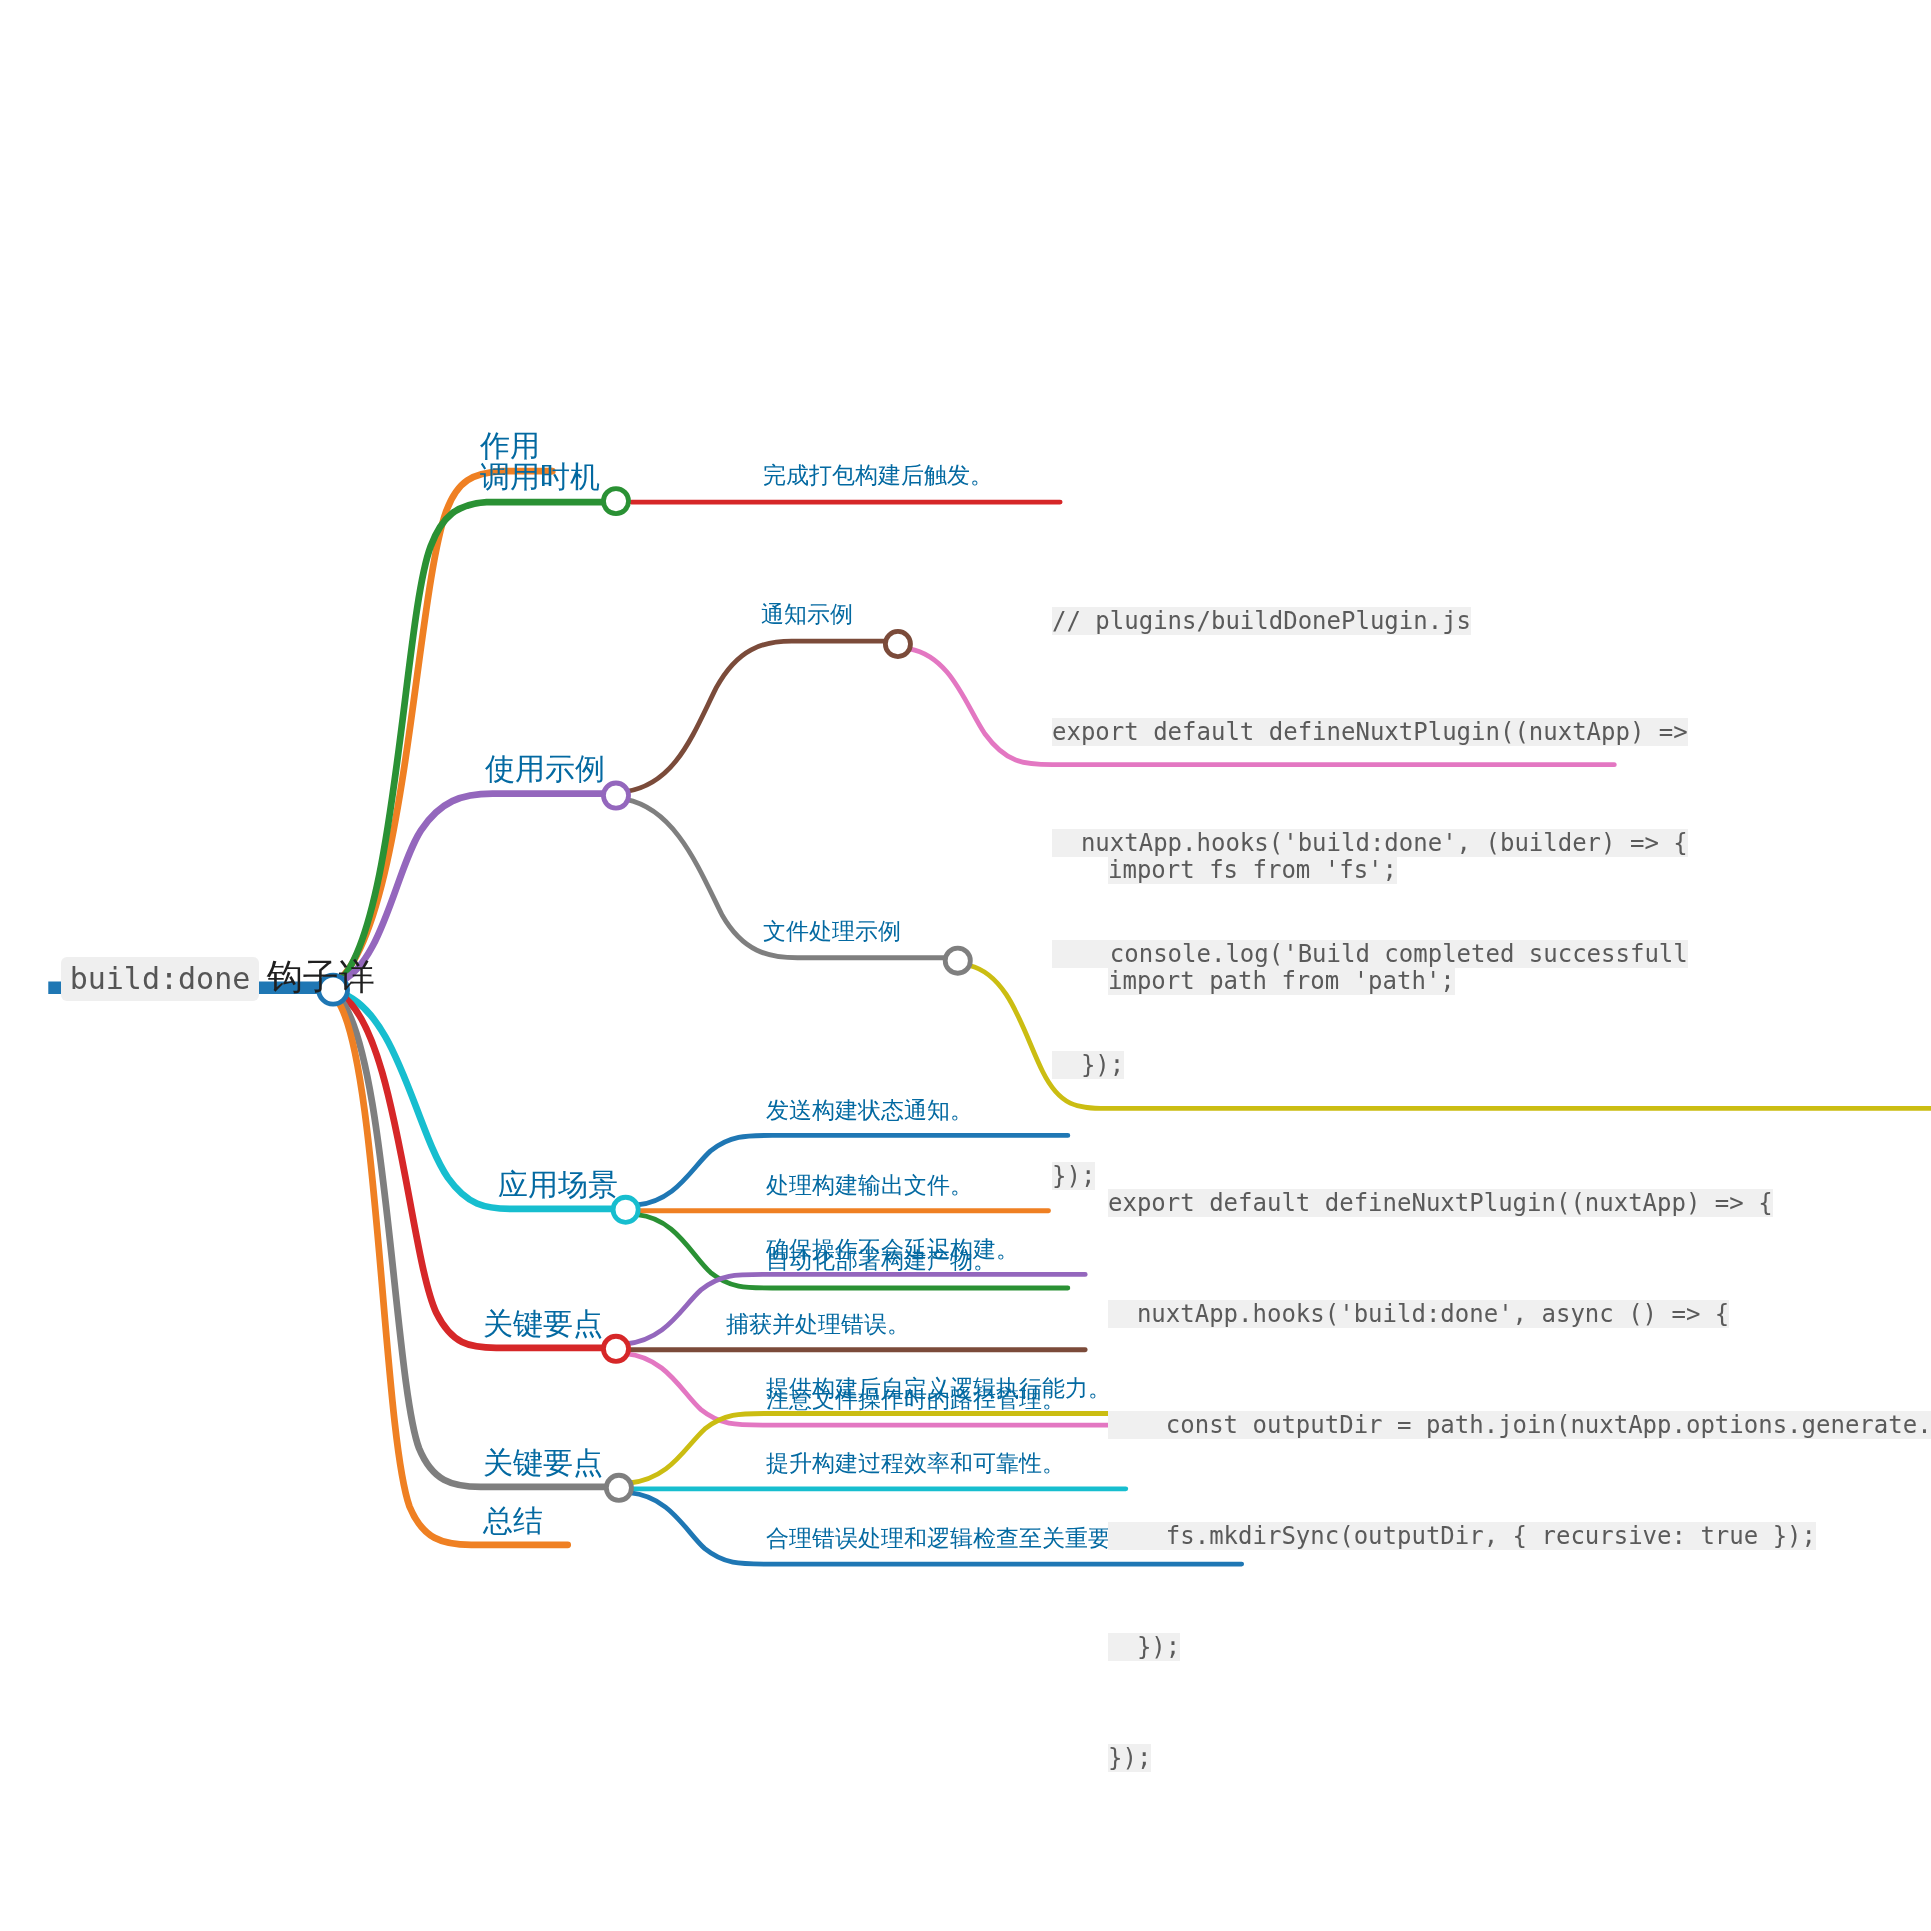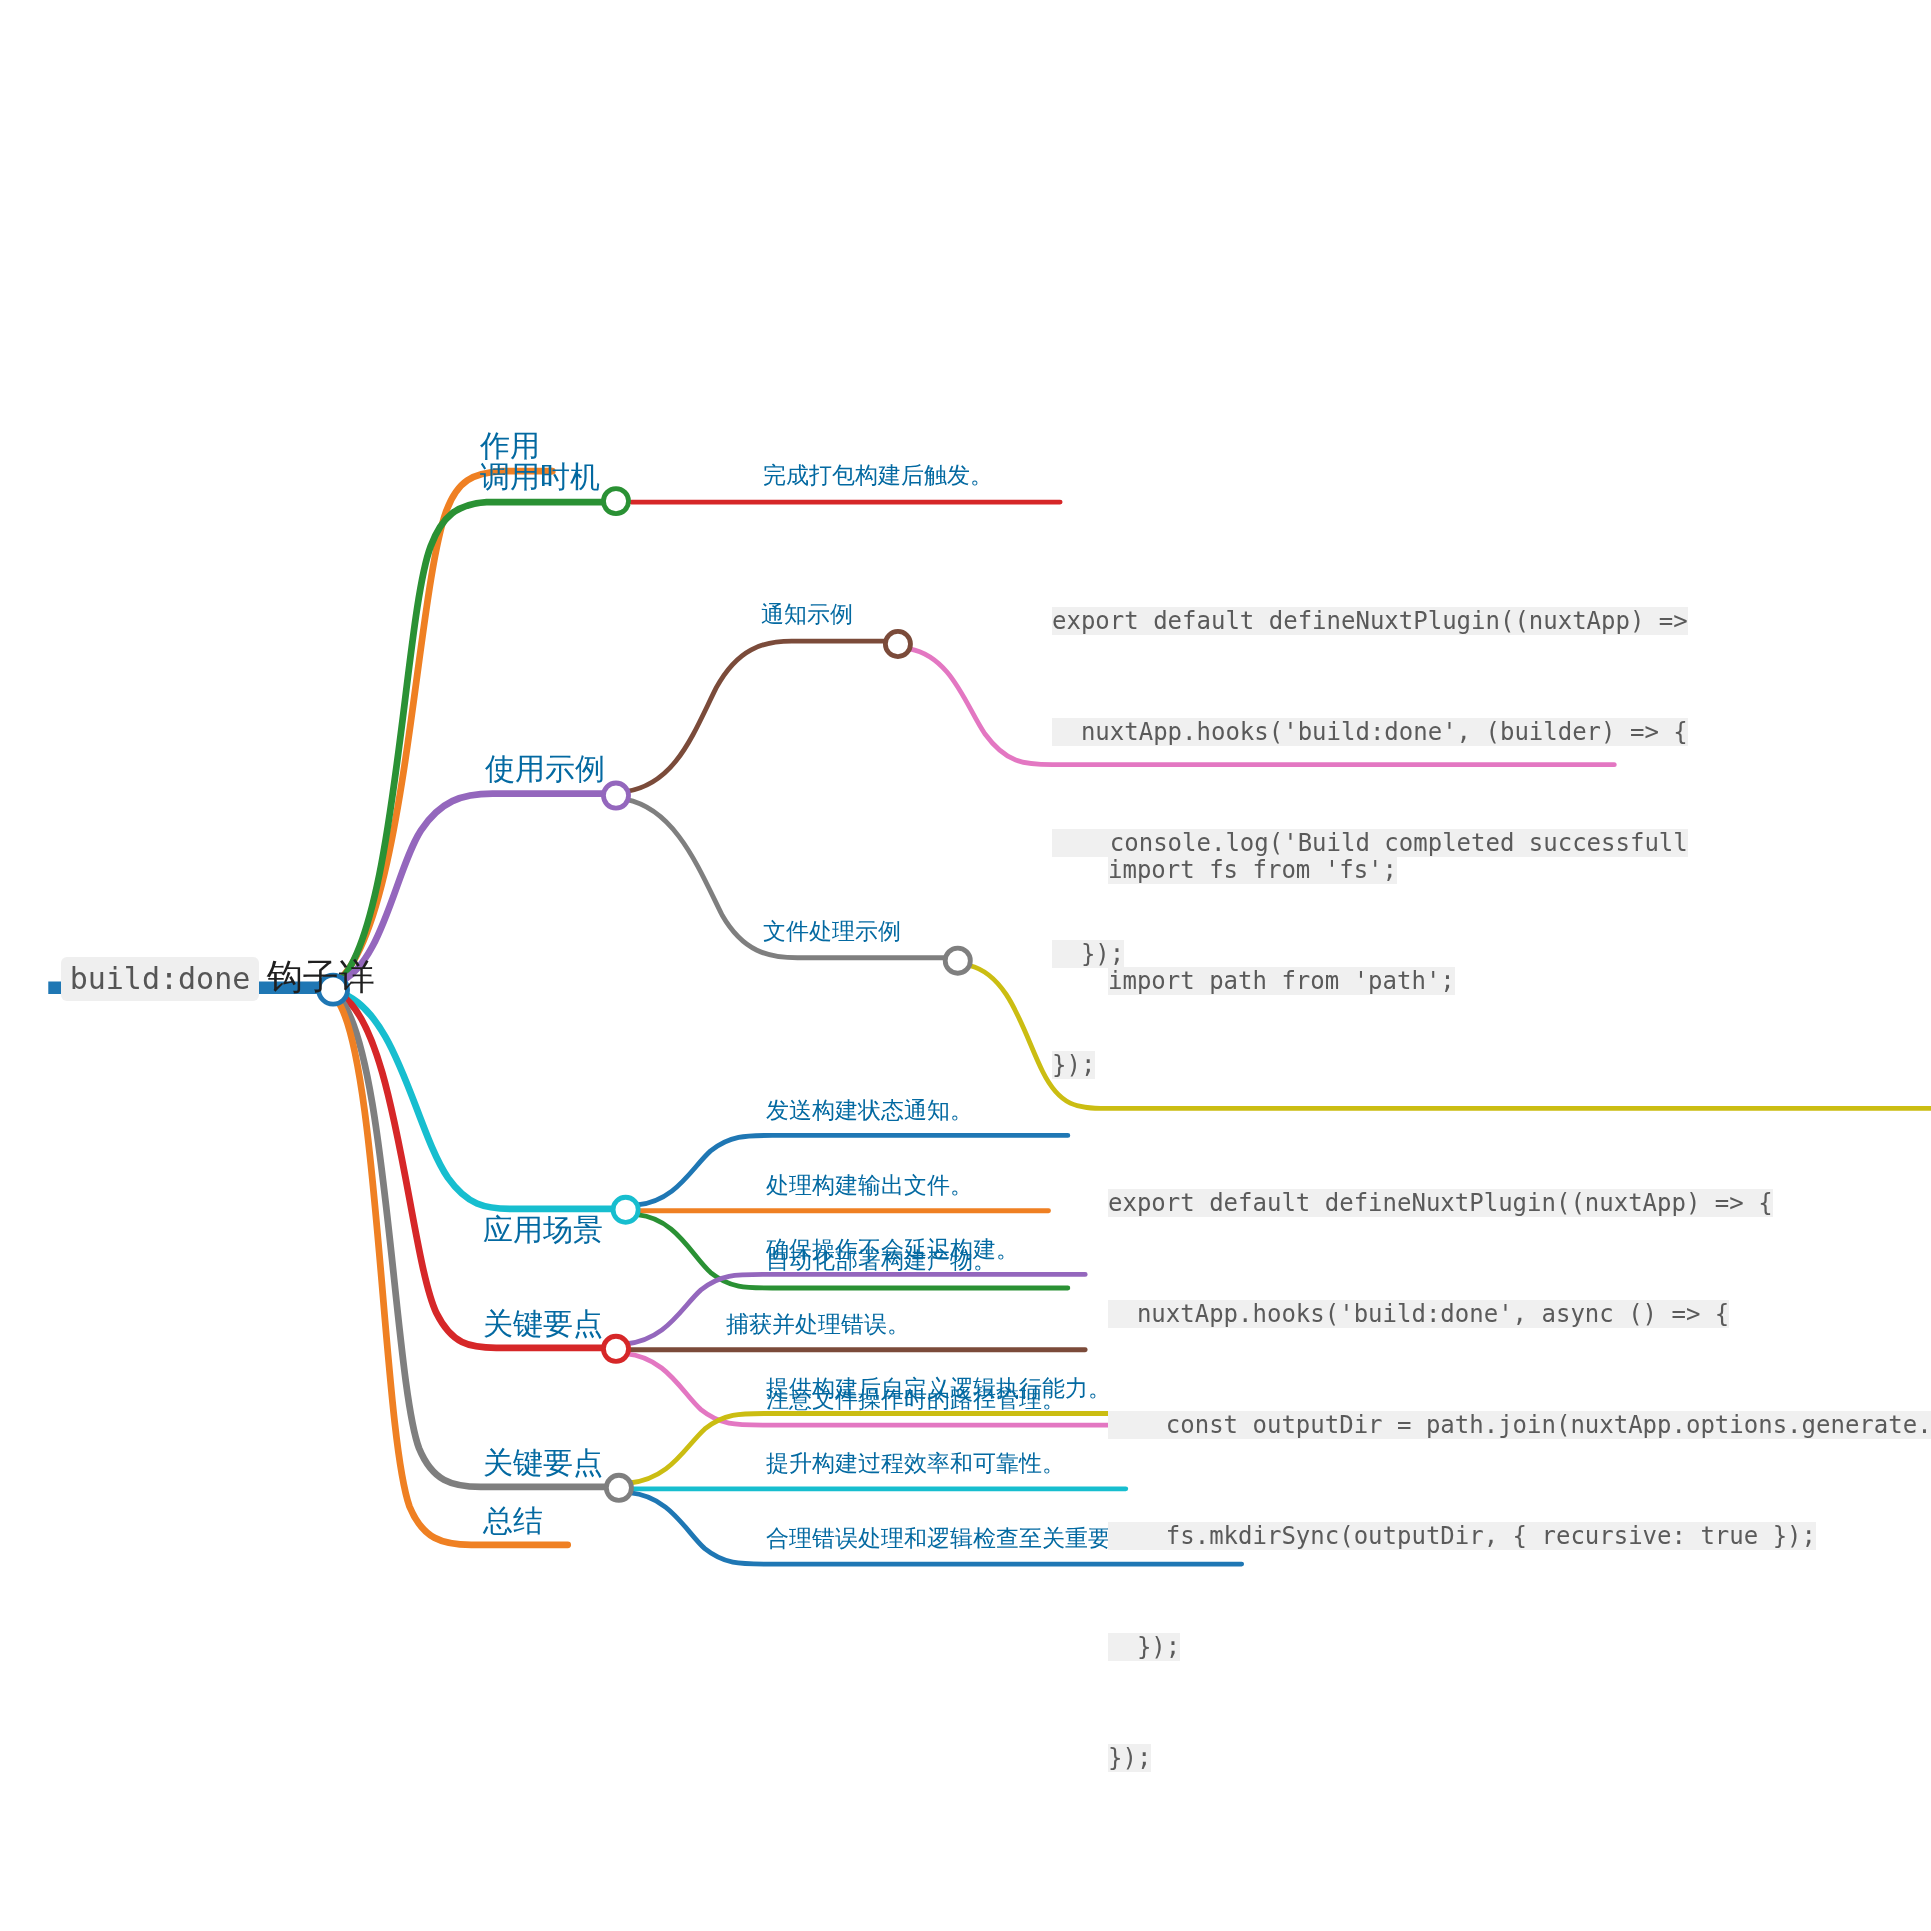--- a/index.html
+++ b/index.html
@@ -122,21 +122,21 @@
     <circle cx="641" cy="1541" r="13" fill="#ffffff" stroke="#7f7f7f" stroke-width="5"></circle>
   </svg>
 
   <div class="label root-label" style="left:61px; top:959px;">
     <span class="code-chip">build:done</span><span>钩子详</span>
   </div>
 
   <div class="label lvl1-label" style="left:480px; top:431px;">作用</div>
   <div class="label lvl1-label" style="left:480px; top:462px;">调用时机</div>
   <div class="label lvl1-label" style="left:485px; top:754px;">使用示例</div>
-  <div class="label lvl1-label" style="left:483px; top:1170px;margin-top:45px;">应用场景</div>
+  <div class="label lvl1-label" style="left:498px; top:1170px;">应用场景</div>
   <div class="label lvl1-label" style="left:483px; top:1309px;">关键要点</div>
   <div class="label lvl1-label" style="left:483px; top:1448px;">关键要点</div>
   <div class="label lvl1-label" style="left:483px; top:1506px;">总结</div>
 
   <div class="label lvl2-label" style="left:763px; top:464px;">完成打包构建后触发。</div>
 
   <div class="label lvl2-label" style="left:761px; top:603px;">通知示例</div>
   <div class="label lvl2-label" style="left:763px; top:920px;">文件处理示例</div>
 
   <div class="label lvl2-label" style="left:766px; top:1099px;">发送构建状态通知。</div>
@@ -145,20 +145,21 @@
 
   <div class="label lvl2-label" style="left:766px; top:1238px;">确保操作不会延迟构建。</div>
   <div class="label lvl2-label" style="left:726px; top:1313px;">捕获并处理错误。</div>
   <div class="label lvl2-label" style="left:766px; top:1388px;">注意文件操作时的路径管理。</div>
 
   <div class="label lvl2-label" style="left:766px; top:1377px;">提供构建后自定义逻辑执行能力。</div>
   <div class="label lvl2-label" style="left:766px; top:1452px;">提升构建过程效率和可靠性。</div>
   <div class="label lvl2-label" style="left:766px; top:1527px;">合理错误处理和逻辑检查至关重要</div>
 
   <div class="codeblock" style="left:1052px; top:529px;">
+    <span class="cl"><span class="bg">// plugins/buildDonePlugin.js</span></span>
     <span class="cl"><span class="bg">export default defineNuxtPlugin((nuxtApp) =&gt;</span></span>
     <span class="cl"><span class="bg">  nuxtApp.hooks('build:done', (builder) =&gt; {</span></span>
     <span class="cl"><span class="bg">    console.log('Build completed successfull</span></span>
     <span class="cl"><span class="bg">  });</span></span>
     <span class="cl"><span class="bg">});</span></span>
   </div>
 
   <div class="codeblock" style="left:1108px; top:778px;">
     <span class="cl"><span class="bg">import fs from 'fs';</span></span>
     <span class="cl"><span class="bg">import path from 'path';</span></span>

